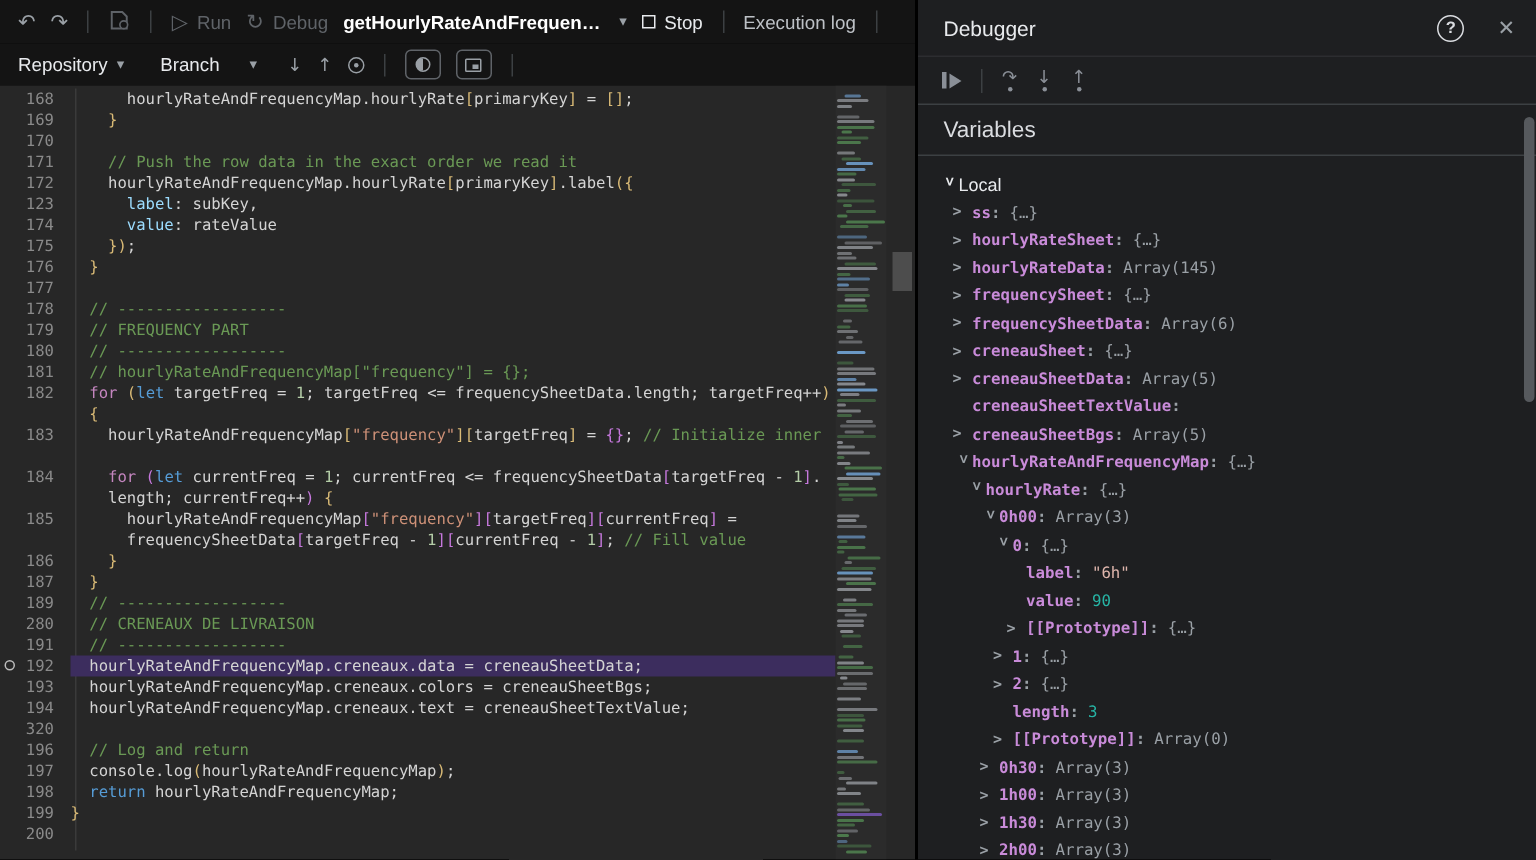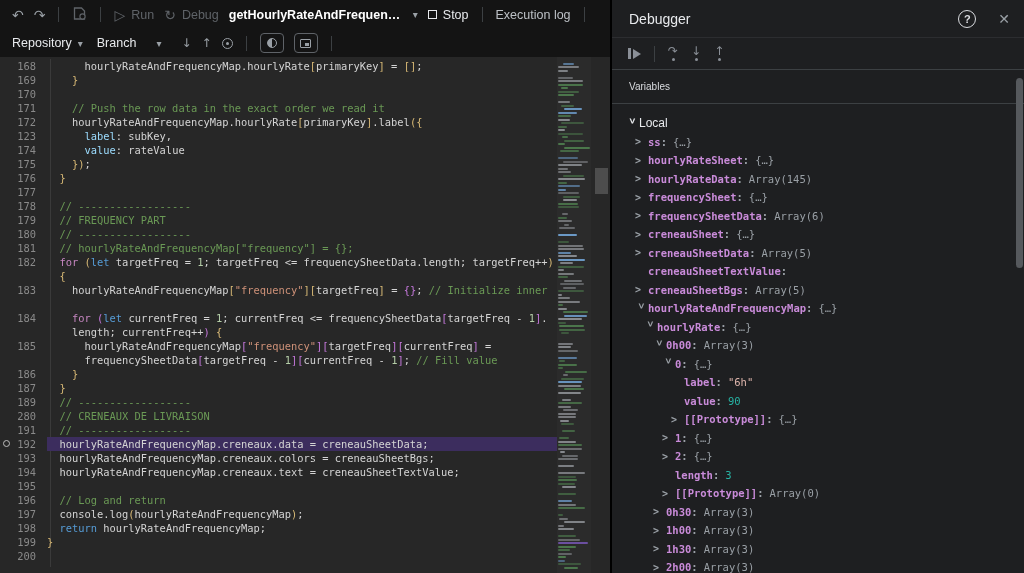--- a/index.html
+++ b/index.html
@@ -66,21 +66,21 @@
   .close-x { color:#9aa0a6; font-size:14px; font-family:"DejaVu Sans", sans-serif; }
   .panel-controls { height:32px; display:flex; align-items:center; gap:13px; padding:0 16px; border-bottom:1px solid #3c4043; flex:none; }
   .resume { display:flex; align-items:center; }
   .resume .bar { width:2.5px; height:11px; background:#8a8f97; }
   .resume .tri { width:0; height:0; border-top:5.5px solid transparent; border-bottom:5.5px solid transparent; border-left:8px solid #8a8f97; margin-left:2.5px; }
   .ctl-divider { width:1px; height:16px; background:#3c4043; }
   .step { display:flex; flex-direction:column; align-items:center; color:#8a8f97; }
   .step .glyph { font-family:"DejaVu Sans", sans-serif; font-size:12px; line-height:11px; }
   .step .dot { width:3px; height:3px; background:#8a8f97; border-radius:50%; margin-top:1px; }
   .vars-title-row { height:34px; display:flex; align-items:center; padding:0 17px; border-bottom:1px solid #3c4043; flex:none; }
-  .vars-title { color:#dadce0; font-size:10px; }
+  .vars-title { color:#dadce0; font-size:15px; }
   .dbg-tree { flex:1; overflow:hidden; padding-top:10px; }
   .tree-row { height:18.5px; display:flex; align-items:center; white-space:pre;
               font-family:"DejaVu Sans Mono", monospace; font-size:10.5px; }
   .chev { flex:none; width:13px; color:#9aa0a6; font-weight:bold; font-size:10px; display:inline-block; }
   .chev.open { transform:rotate(90deg) translateX(1px); }
   .scope-name { color:#e8eaed; font-family:"Liberation Sans", sans-serif; font-size:12px; }
   .scope-name-chev { color:#e8eaed; }
   .vname { color:#c98bd9; font-weight:bold; }
   .vcolon { color:#9aa0a6; font-weight:bold; }
   .vval { color:#9aa0a6; margin-left:6px; }
@@ -126,21 +126,21 @@
       <span class="tb-divider"></span>
       <span class="exec-log">Execution log</span>
       <span class="tb-divider"></span>
     </div>
 
     <div class="toolbar2">
       <span class="tb-btn">
         <span>Repository</span>
         <span class="caret">▾</span>
       </span>
-      <span class="tb-btn" style="margin-left:4px;">
+      <span class="tb-btn" style="margin-left:14px;">
         <span>Branch</span>
         <span class="caret" style="margin-left:14px;">▾</span>
       </span>
       <span class="arrow-small" style="margin-left:10px;">↓</span>
       <span class="arrow-small">↑</span>
       <span style="width:11px;height:11px;border:1.3px solid #9aa0a6;border-radius:50%;display:inline-flex;align-items:center;justify-content:center;">
         <span style="width:3px;height:3px;background:#9aa0a6;border-radius:50%;"></span>
       </span>
       <span class="tb-divider"></span>
       <span class="boxed-icon">
@@ -178,21 +178,21 @@
           <div class="code-row"><span class="gutter-num">185</span><span class="code-text"><span class="tk-p">      hourlyRateAndFrequencyMap</span><span class="tk-pu">[</span><span class="tk-s">"frequency"</span><span class="tk-pu">]</span><span class="tk-pu">[</span><span class="tk-p">targetFreq</span><span class="tk-pu">]</span><span class="tk-pu">[</span><span class="tk-p">currentFreq</span><span class="tk-pu">]</span><span class="tk-p"> =</span></span></div>
           <div class="code-row"><span class="gutter-num"></span><span class="code-text"><span class="tk-p">      frequencySheetData</span><span class="tk-pu">[</span><span class="tk-p">targetFreq - </span><span class="tk-n">1</span><span class="tk-pu">]</span><span class="tk-pu">[</span><span class="tk-p">currentFreq - </span><span class="tk-n">1</span><span class="tk-pu">]</span><span class="tk-p">; </span><span class="tk-c">// Fill value</span></span></div>
           <div class="code-row"><span class="gutter-num">186</span><span class="code-text"><span class="tk-p">    </span><span class="tk-g">}</span></span></div>
           <div class="code-row"><span class="gutter-num">187</span><span class="code-text"><span class="tk-p">  </span><span class="tk-g">}</span></span></div>
           <div class="code-row"><span class="gutter-num">189</span><span class="code-text"><span class="tk-p">  </span><span class="tk-c">// ------------------</span></span></div>
           <div class="code-row"><span class="gutter-num">280</span><span class="code-text"><span class="tk-p">  </span><span class="tk-c">// CRENEAUX DE LIVRAISON</span></span></div>
           <div class="code-row"><span class="gutter-num">191</span><span class="code-text"><span class="tk-p">  </span><span class="tk-c">// ------------------</span></span></div>
           <div class="code-row hl"><span class="bp-circle"></span><span class="gutter-num">192</span><span class="code-text"><span class="tk-p">  hourlyRateAndFrequencyMap.creneaux.data = creneauSheetData;</span></span></div>
           <div class="code-row"><span class="gutter-num">193</span><span class="code-text"><span class="tk-p">  hourlyRateAndFrequencyMap.creneaux.colors = creneauSheetBgs;</span></span></div>
           <div class="code-row"><span class="gutter-num">194</span><span class="code-text"><span class="tk-p">  hourlyRateAndFrequencyMap.creneaux.text = creneauSheetTextValue;</span></span></div>
-          <div class="code-row"><span class="gutter-num">195</span><span class="code-text"></span></div>
+          <div class="code-row"><span class="gutter-num">320</span><span class="code-text"></span></div>
           <div class="code-row"><span class="gutter-num">196</span><span class="code-text"><span class="tk-p">  </span><span class="tk-c">// Log and return</span></span></div>
           <div class="code-row"><span class="gutter-num">197</span><span class="code-text"><span class="tk-p">  console.log</span><span class="tk-g">(</span><span class="tk-p">hourlyRateAndFrequencyMap</span><span class="tk-g">)</span><span class="tk-p">;</span></span></div>
           <div class="code-row"><span class="gutter-num">198</span><span class="code-text"><span class="tk-p">  </span><span class="tk-kb">return</span><span class="tk-p"> hourlyRateAndFrequencyMap;</span></span></div>
           <div class="code-row"><span class="gutter-num">199</span><span class="code-text"><span class="tk-g">}</span></span></div>
           <div class="code-row"><span class="gutter-num">200</span><span class="code-text"></span></div>
         </div>
       <div class="minimap" id="minimap">
           <div class="mm-bar" style="width: 0px;"></div>
           <div class="mm-bar" style="width: 10.6525px; margin-left: 6.10559px; background: rgb(111, 159, 207); opacity: 0.648191;"></div>
           <div class="mm-bar" style="width: 21.3667px; margin-left: 1px; background: rgb(144, 147, 152); opacity: 0.786162;"></div>

